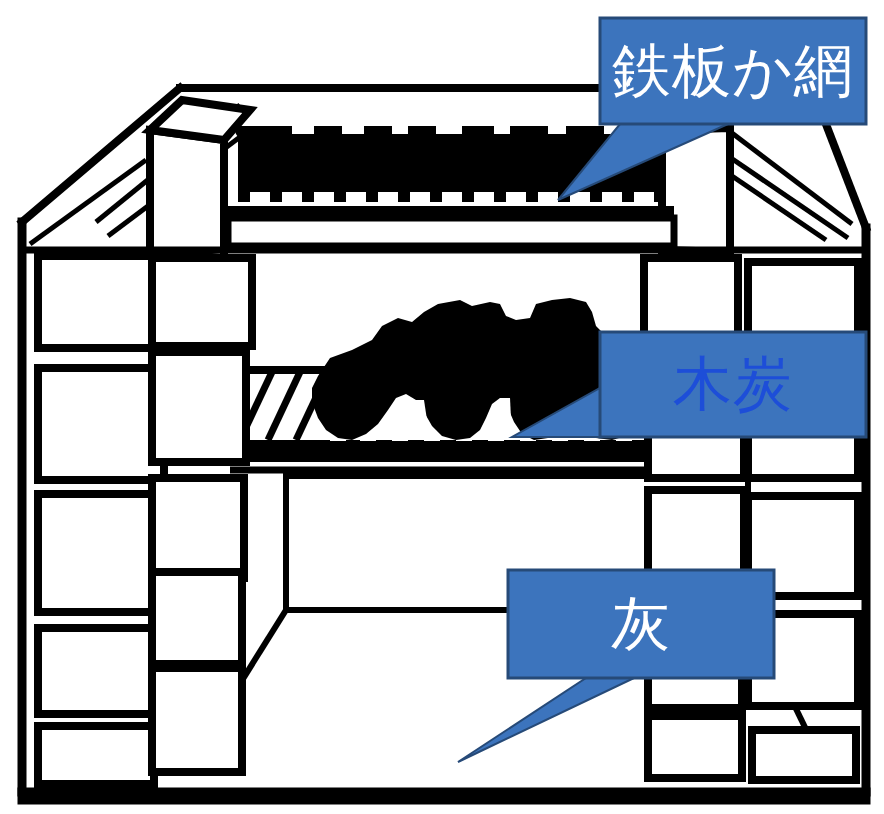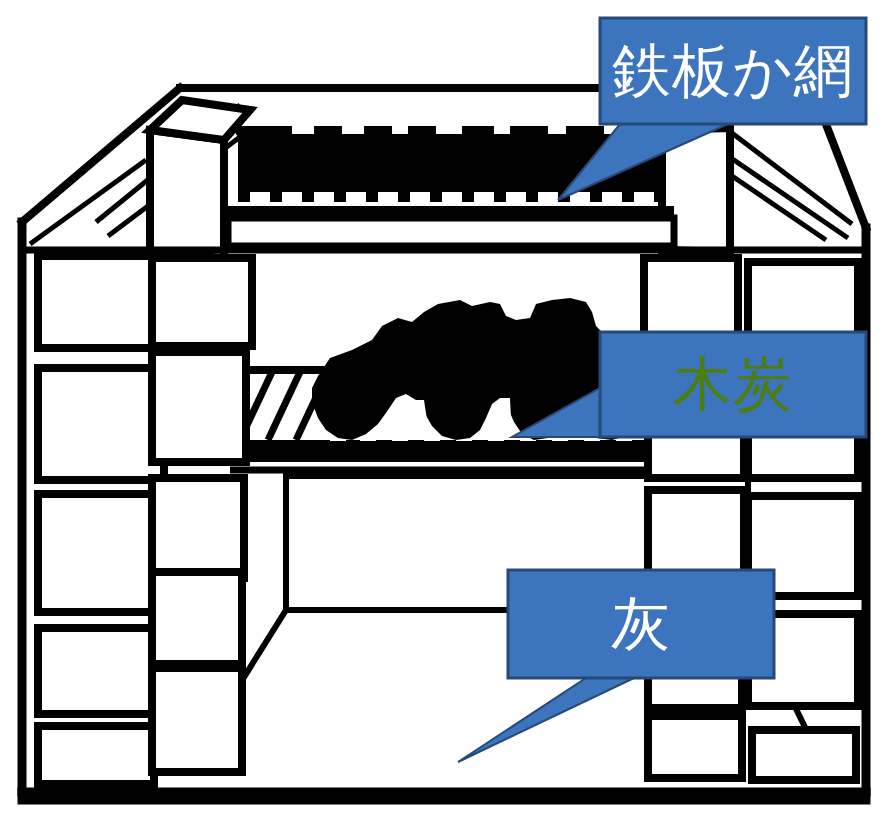--- a/index.html
+++ b/index.html
@@ -239,17 +239,17 @@
         <rect x="600" y="18" width="266" height="106" fill="#3c74bd" stroke="#264a78" stroke-width="3"></rect>
         <rect x="600" y="332" width="266" height="105" fill="#3c74bd" stroke="#264a78" stroke-width="3"></rect>
         <rect x="508" y="570" width="266" height="108" fill="#3c74bd" stroke="#264a78" stroke-width="3"></rect>
       </g>
 
     </g>
   </svg>
 
   <div id="label-grill-plate" class="callout-label" style="color: rgb(255, 255, 255); left: 600px; top: 18px; width: 266px; height: 106px;">鉄板か網</div>
 
-  <div id="label-charcoal" class="callout-label" style="color: #4d7c0f; left: 600px; top: 332px; width: 266px; height: 105px;">木炭</div>
+  <div id="label-charcoal" class="callout-label" style="color: #1d4ed8; left: 600px; top: 332px; width: 266px; height: 105px;">木炭</div>
 
   <div id="label-ash" class="callout-label" style="color: rgb(255, 255, 255); left: 508px; top: 570px; width: 266px; height: 108px;">灰</div>
 
 </div>
 
 </body></html>

